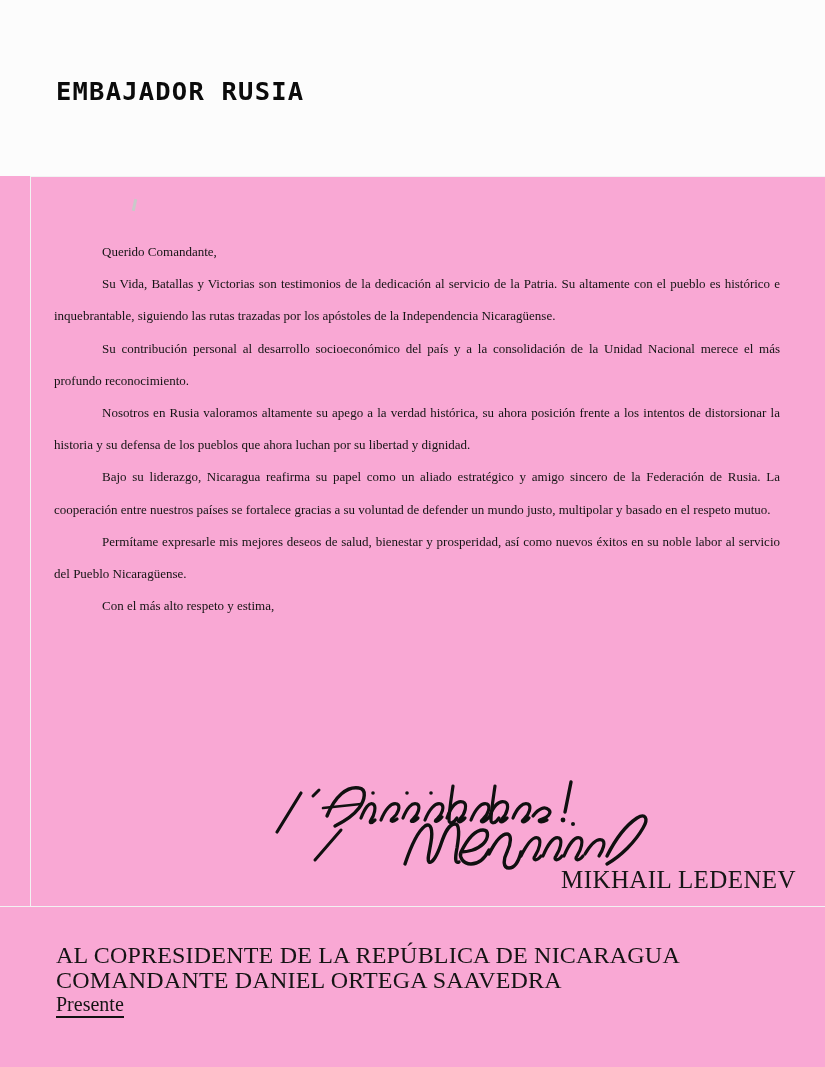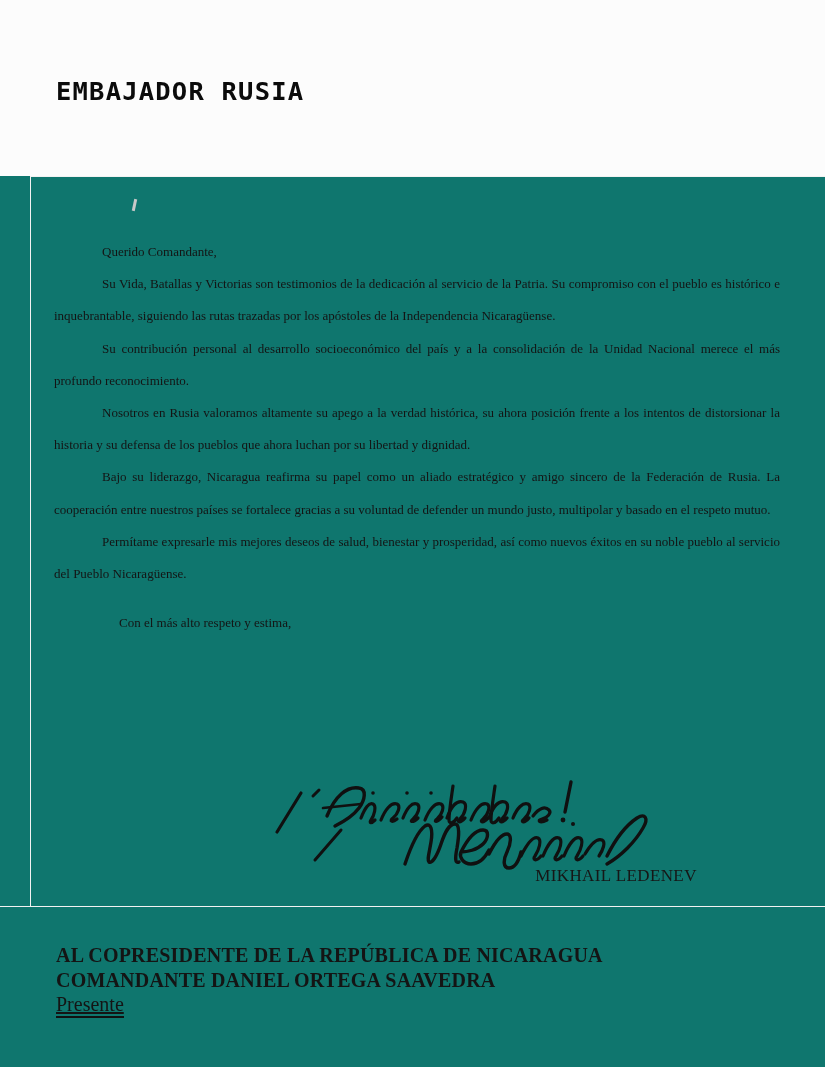--- a/index.html
+++ b/index.html
@@ -9,21 +9,21 @@
   }
   body {
     font-family: "Liberation Serif", "DejaVu Serif", serif;
     color: #111111;
   }
 
   #page {
     position: relative;
     width: 825px;
     height: 1067px;
-    background: #0f766e;
+    background: #f9a8d4;
     overflow: hidden;
   }
 
   
   .scan-edge {
     position: absolute;
     background: #f2f2f2;
     pointer-events: none;
   }
   .scan-edge.v { width: 1px; }
@@ -109,70 +109,68 @@
     text-align: left;
     margin: 0 0 0 0;
   }
   #body-text p.para {
     margin: 0;
     text-indent: 48px;
     text-align: justify;
     text-justify: inter-word;
   }
   #body-text p.closing {
-    margin: 17px;
+    margin: 0;
     text-indent: 48px;
     text-align: left;
   }
 
   
   #signature-block {
     position: absolute;
     left: 255px;
     top: 760px;
     width: 420px;
     height: 115px;
   }
   #sig-svg { display: block; }
 
   #signer-name {
     position: absolute;
-    left: 472px;
+    left: 508px;
     top: 866px;
     width: 288px;
-    text-align: center;
-    font-size: 17px;
+    text-align: right;
+    font-size: 25px;
     letter-spacing: 0.4px;
     color: #161616;
   }
 
   
   #addressee {
     position: absolute;
     left: 56px;
     top: 943px;
     width: 720px;
-    font-size: 20px;
+    font-size: 24px;
     line-height: 25px;
     color: #141414;
     letter-spacing: 0.2px;
-    font-weight: bold;
   }
   #addressee .addr-line { white-space: nowrap; }
   #presente {
     position: absolute;
     left: 56px;
     top: 993px;
     font-size: 20px;
     color: #141414;
   }
   #presente .underlined {
     border-bottom: 2px solid #111;
     padding-bottom: 1px;
-    text-decoration: underline;
   }
 </style>
 </head>
 <body>
 
 <div id="page">
 
   <div class="scan-tint" style="left:0;top:0;width:825px;height:176px;"></div>
   <div class="scan-edge v" style="left:30px;top:176px;height:730px;"></div>
   <div class="scan-edge h" style="left:30px;top:176px;width:795px;"></div>
@@ -180,25 +178,25 @@
 
   <div id="headline">
     <div class="hl-line">EMBAJADOR RUSIA</div>
   </div>
 
   <div id="stray-tick"></div>
 
 
   <div id="body-text">
     <p class="salutation">Querido Comandante,</p>
-    <p class="para">Su Vida, Batallas y Victorias son testimonios de la dedicación al servicio de la Patria. Su compromiso con el pueblo es histórico e inquebrantable, siguiendo las rutas trazadas por los apóstoles de la Independencia Nicaragüense.</p>
+    <p class="para">Su Vida, Batallas y Victorias son testimonios de la dedicación al servicio de la Patria. Su altamente con el pueblo es histórico e inquebrantable, siguiendo las rutas trazadas por los apóstoles de la Independencia Nicaragüense.</p>
     <p class="para">Su contribución personal al desarrollo socioeconómico del país y a la consolidación de la Unidad Nacional merece el más profundo reconocimiento.</p>
     <p class="para">Nosotros en Rusia valoramos altamente su apego a la verdad histórica, su ahora posición frente a los intentos de distorsionar la historia y su defensa de los pueblos que ahora luchan por su libertad y dignidad.</p>
     <p class="para">Bajo su liderazgo, Nicaragua reafirma su papel como un aliado estratégico y amigo sincero de la Federación de Rusia. La cooperación entre nuestros países se fortalece gracias a su voluntad de defender un mundo justo, multipolar y basado en el respeto mutuo.</p>
-    <p class="para">Permítame expresarle mis mejores deseos de salud, bienestar y prosperidad, así como nuevos éxitos en su noble pueblo al servicio del Pueblo Nicaragüense.</p>
+    <p class="para">Permítame expresarle mis mejores deseos de salud, bienestar y prosperidad, así como nuevos éxitos en su noble labor al servicio del Pueblo Nicaragüense.</p>
     <p class="closing">Con el más alto respeto y estima,</p>
   </div>
 
   <div id="signature-block">
     <svg id="sig-svg" width="420" height="115" viewBox="0 0 420 115">
       <g fill="none" stroke="#101010" stroke-linecap="round" stroke-linejoin="round">
 
         <path d="M22 72 L46 33" stroke-width="3.2"></path>
 
         <path d="M58 36 L64 30" stroke-width="3"></path>

